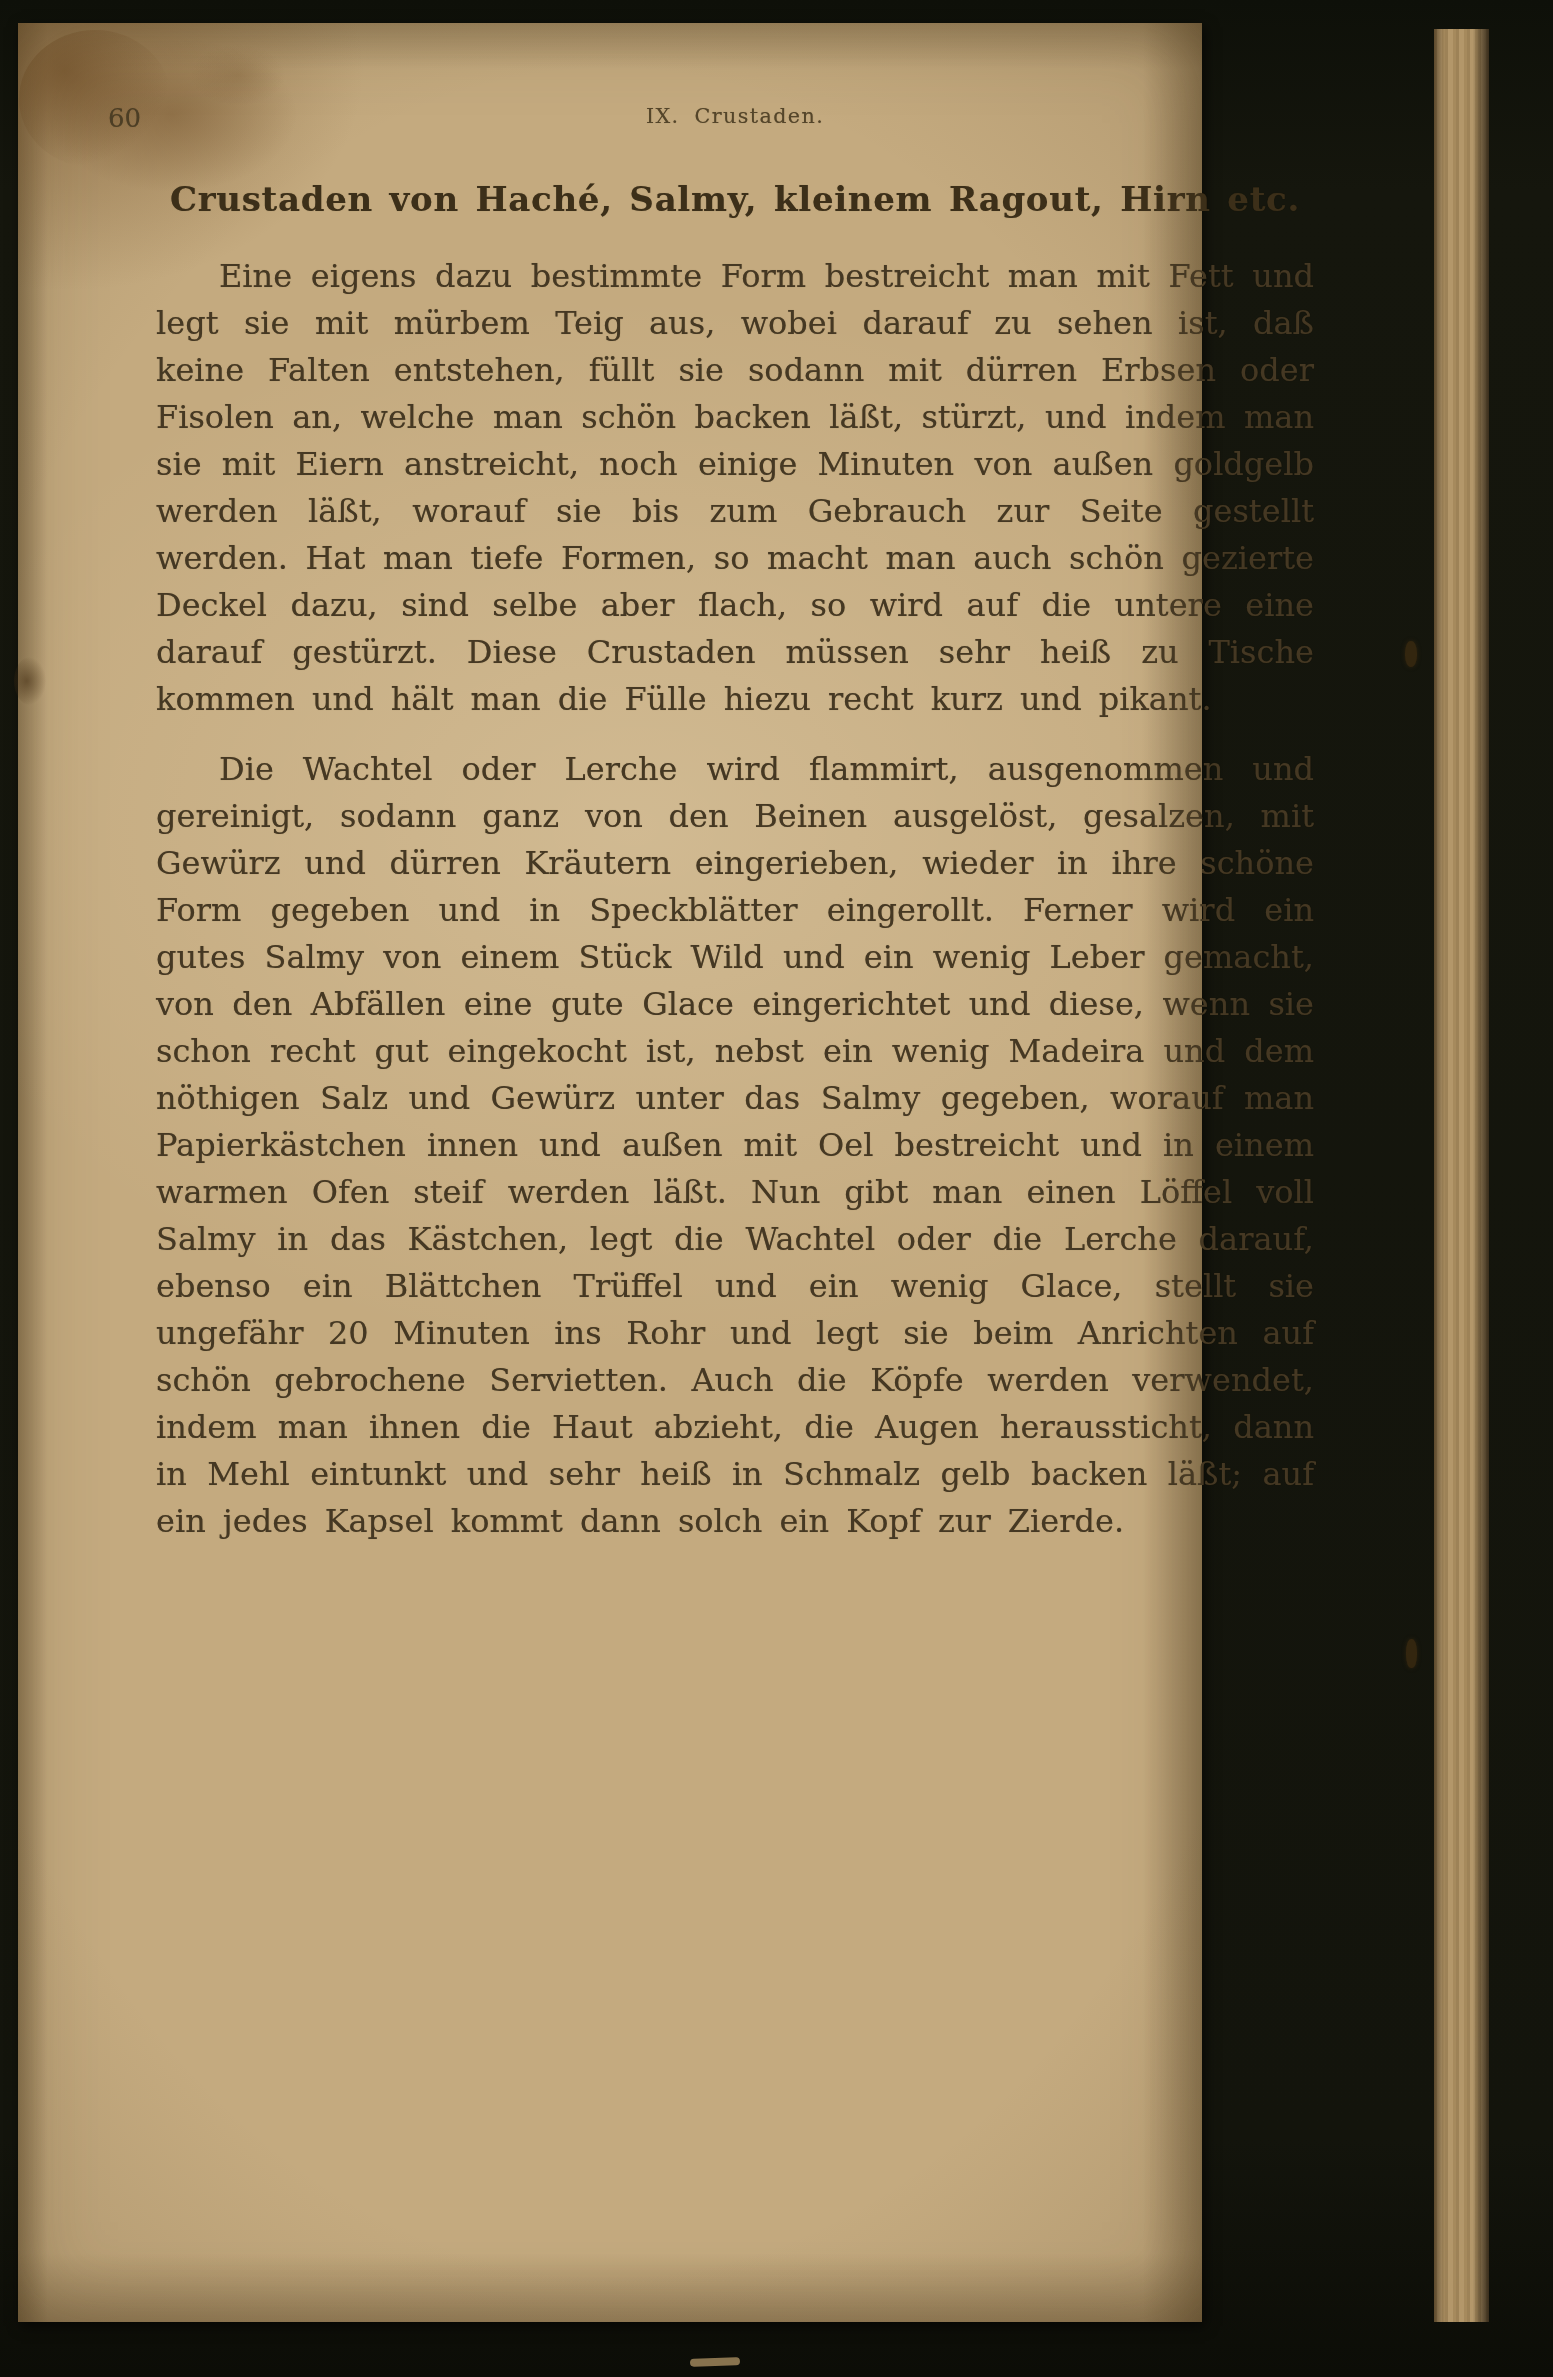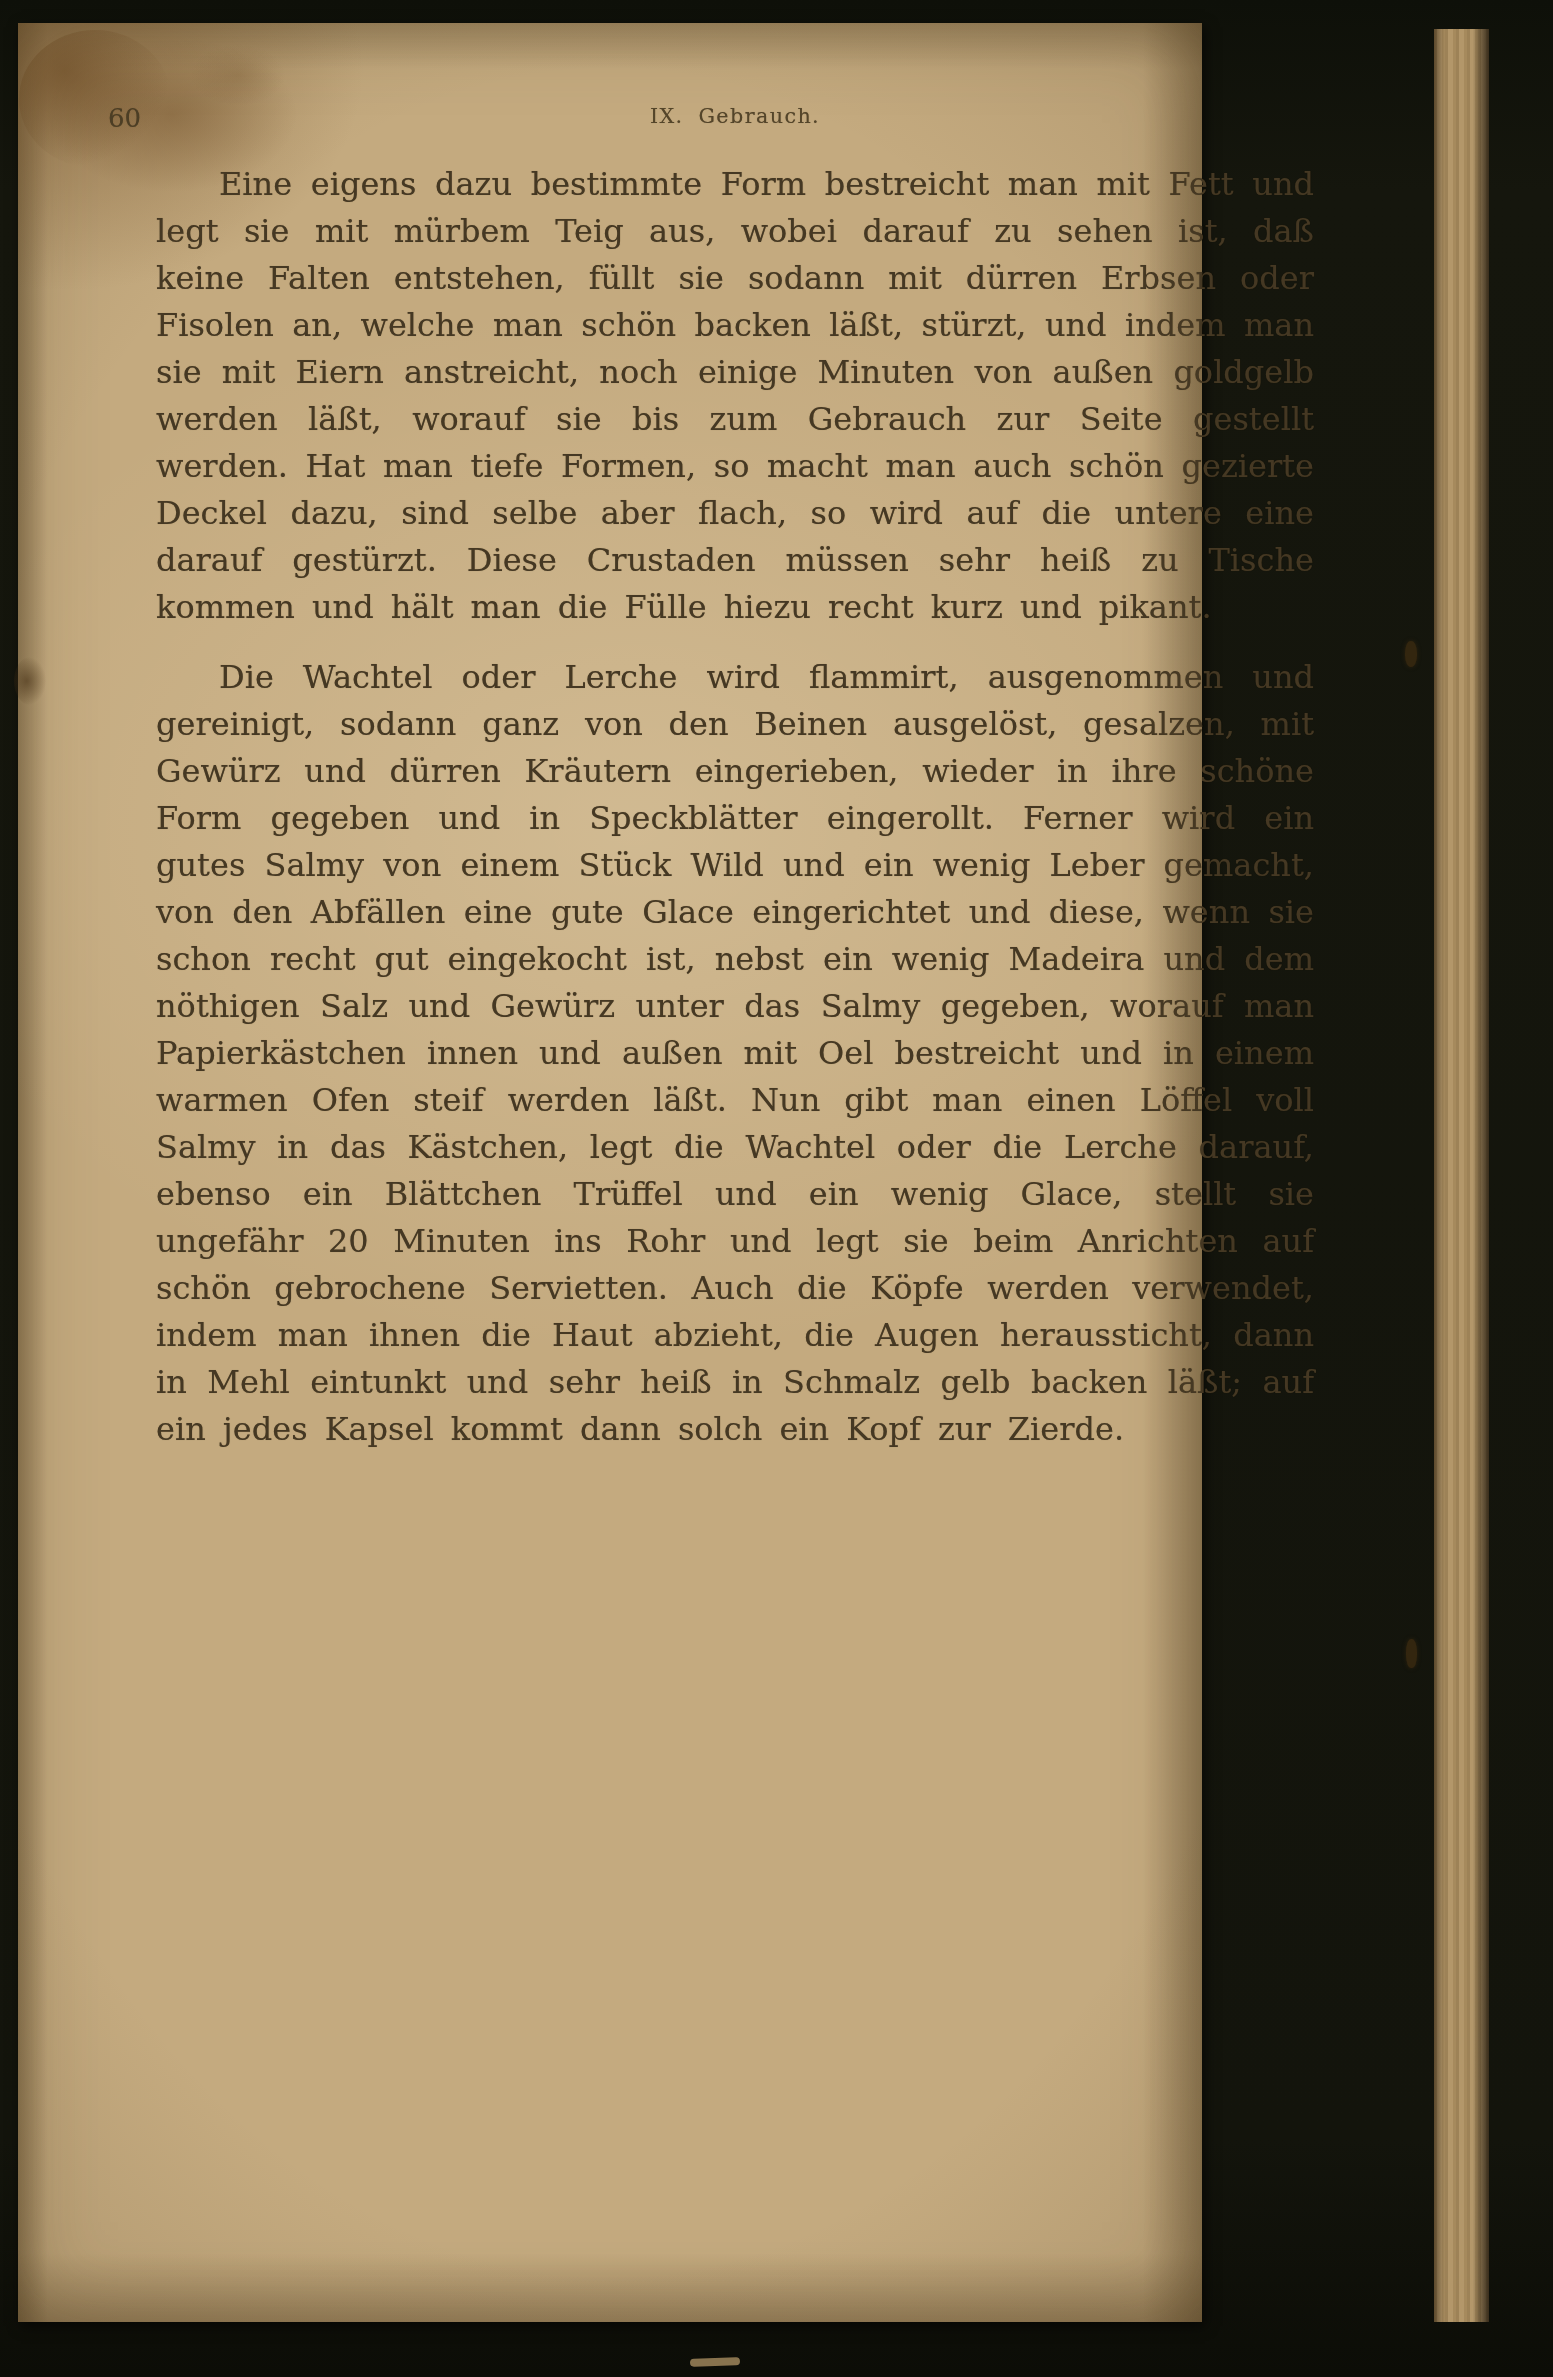--- a/index.html
+++ b/index.html
@@ -115,24 +115,25 @@
     <div class="stain stain-corner"></div>
     <div class="stain stain-faint"></div>
     <div class="stain stain-left-edge"></div>
     <div class="ink-mark ink-mark-1"></div>
     <div class="ink-mark ink-mark-2"></div>
 
     <div class="content">
 
       <div class="page-header">
         <span class="page-number">60</span>
-        <span class="running-header">IX. Gebrauch.</span>
+        <span class="running-header">IX. Crustaden.</span>
       </div>
 
 
+      <h2 class="section-heading">Crustaden von Haché, Salmy, kleinem Ragout, Hirn etc.</h2>
 
       <p class="para indent">Eine eigens dazu bestimmte Form bestreicht man mit Fett und legt sie mit mürbem Teig aus, wobei darauf zu sehen ist, daß keine Falten entstehen, füllt sie sodann mit dürren Erbsen oder Fisolen an, welche man schön backen läßt, stürzt, und indem man sie mit Eiern anstreicht, noch einige Minuten von außen goldgelb werden läßt, worauf sie bis zum Gebrauch zur Seite gestellt werden. Hat man tiefe Formen, so macht man auch schön gezierte Deckel dazu, sind selbe aber flach, so wird auf die untere eine darauf gestürzt. Diese Crustaden müssen sehr heiß zu Tische kommen und hält man die Fülle hiezu recht kurz und pikant.</p>
 
 
       <p class="para indent">Die Wachtel oder Lerche wird flammirt, ausgenommen und gereinigt, sodann ganz von den Beinen ausgelöst, gesalzen, mit Gewürz und dürren Kräutern eingerieben, wieder in ihre schöne Form gegeben und in Speckblätter eingerollt. Ferner wird ein gutes Salmy von einem Stück Wild und ein wenig Leber gemacht, von den Abfällen eine gute Glace eingerichtet und diese, wenn sie schon recht gut eingekocht ist, nebst ein wenig Madeira und dem nöthigen Salz und Gewürz unter das Salmy gegeben, worauf man Papierkästchen innen und außen mit Oel bestreicht und in einem warmen Ofen steif werden läßt. Nun gibt man einen Löffel voll Salmy in das Kästchen, legt die Wachtel oder die Lerche darauf, ebenso ein Blättchen Trüffel und ein wenig Glace, stellt sie ungefähr 20 Minuten ins Rohr und legt sie beim Anrichten auf schön gebrochene Servietten. Auch die Köpfe werden verwendet, indem man ihnen die Haut abzieht, die Augen heraussticht, dann in Mehl eintunkt und sehr heiß in Schmalz gelb backen läßt; auf ein jedes Kapsel kommt dann solch ein Kopf zur Zierde.</p>
 
     </div>
   </div>
 
   <div class="fore-edge"></div>

